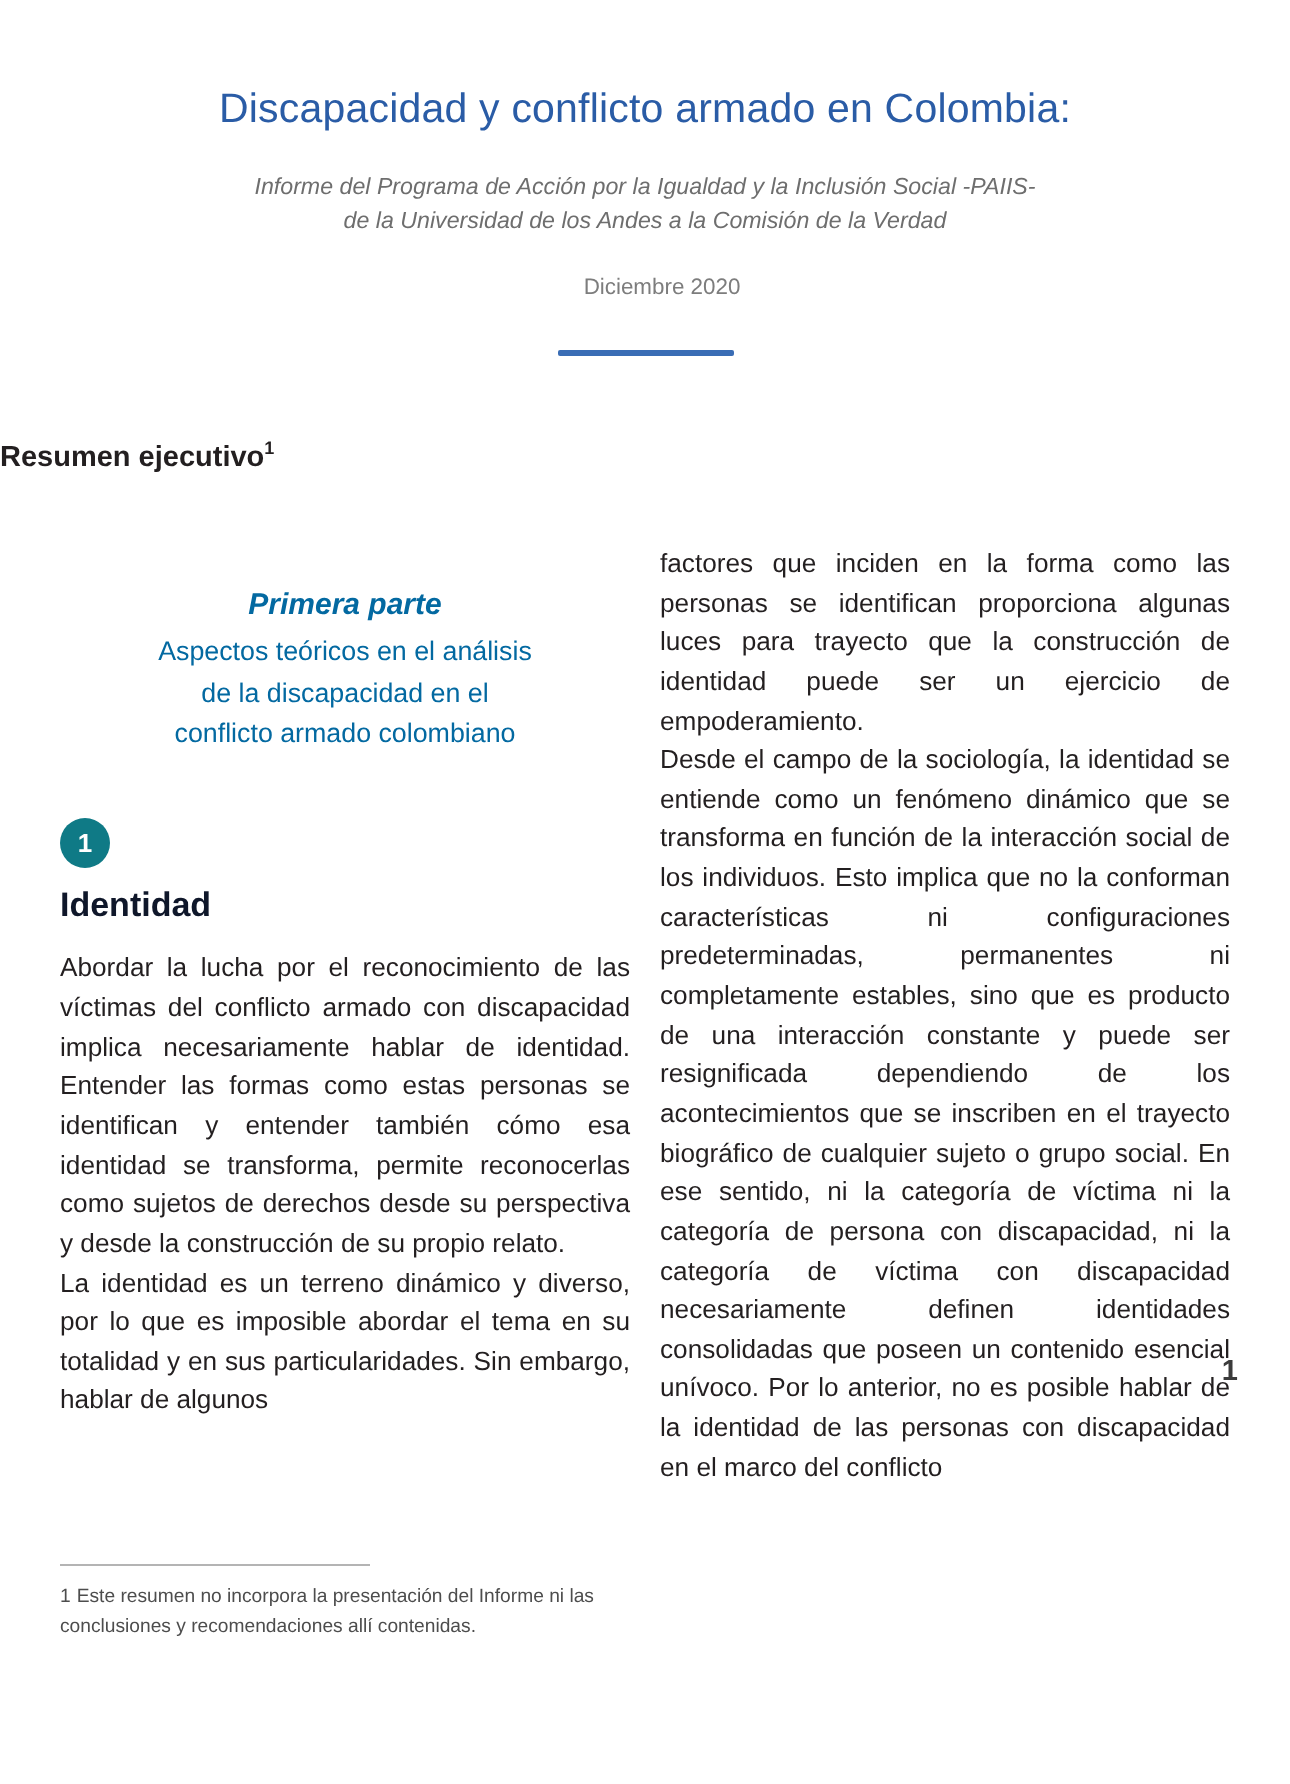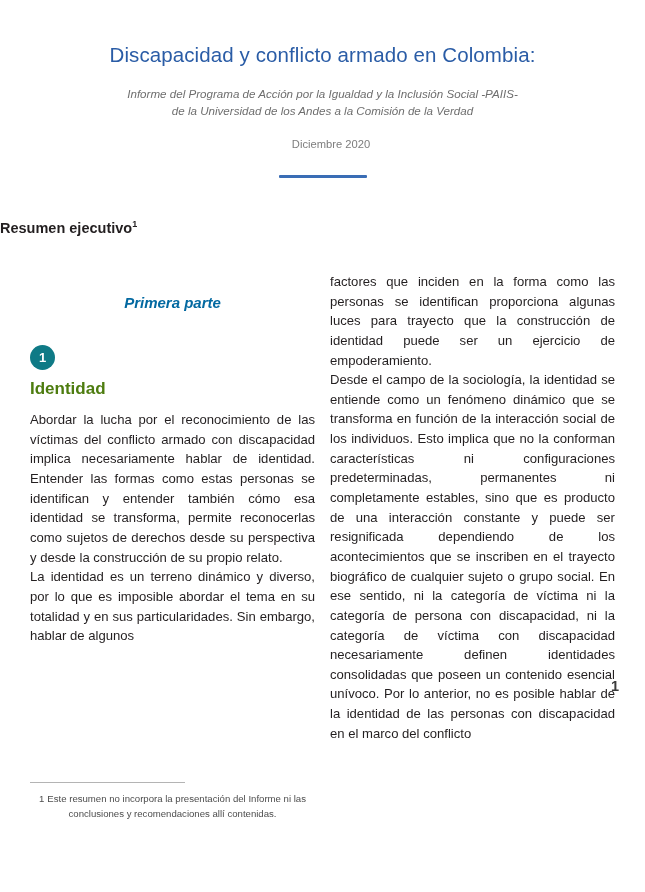--- a/index.html
+++ b/index.html
@@ -130,21 +130,21 @@
     font-size: 13px;
     font-weight: bold;
     display: flex;
     align-items: center;
     justify-content: center;
   }
   .chapter-head {
     margin-top: 9px;
     font-size: 17px;
     font-weight: bold;
-    color: #4d7c0f;
+    color: #0f172a;
     line-height: 1.2;
   }
 
   p.body {
     font-size: 13.1px;
     line-height: 1.5;
     text-align: justify;
     text-justify: inter-word;
     margin: 0;
     color: #231f20;
@@ -170,21 +170,21 @@
   .footnote-rule {
     width: 155px;
     height: 1px;
     background: #b4b4b4;
     margin-bottom: 9px;
   }
   .footnote-text {
     font-size: 9.6px;
     line-height: 1.55;
     color: #4d4d4d;
-    text-align: center;
+    text-align: left;
     margin: 0;
   }
   .footnote-text .fn-num {
     margin-right: 3px;
   }
 
   
   .page-number {
     position: absolute;
     right: 26px;
@@ -212,20 +212,25 @@
     <div class="section-title">
       <span>Resumen ejecutivo</span><sup>1</sup>
     </div>
   </div>
 
   <div class="columns">
 
     <div class="col col-left">
       <div class="part-head">
         <div class="part-label">Primera parte</div>
+        <div class="part-sub">
+          <div>Aspectos teóricos en el análisis</div>
+          <div>de la discapacidad en el</div>
+          <div>conflicto armado colombiano</div>
+        </div>
       </div>
 
       <div class="num-badge">1</div>
       <div class="chapter-head">Identidad</div>
 
       <p class="body">Abordar la lucha por el reconocimiento de las víctimas del conflicto armado con discapacidad implica necesariamente hablar de identidad. Entender las formas como estas personas se identifican y entender también cómo esa identidad se transforma, permite reconocerlas como sujetos de derechos desde su perspectiva y desde la construcción de su propio relato.</p>
       <p class="body">La identidad es un terreno dinámico y diverso, por lo que es imposible abordar el tema en su totalidad y en sus particularidades. Sin embargo, hablar de algunos</p>
     </div>
 
     <div class="col col-right">

